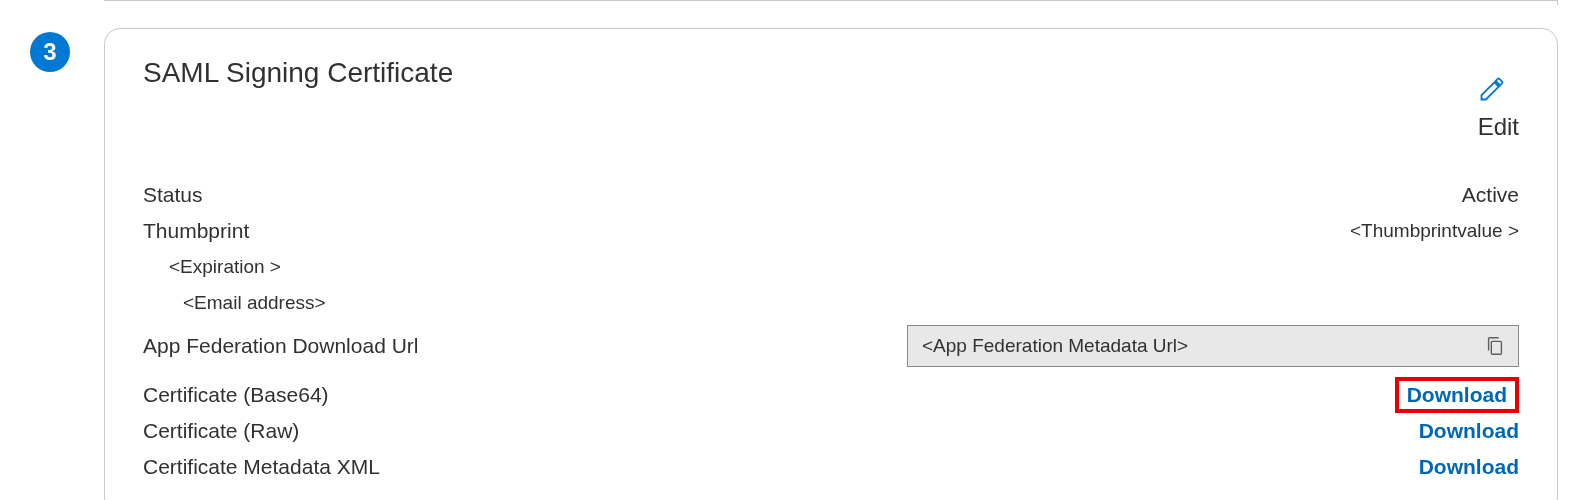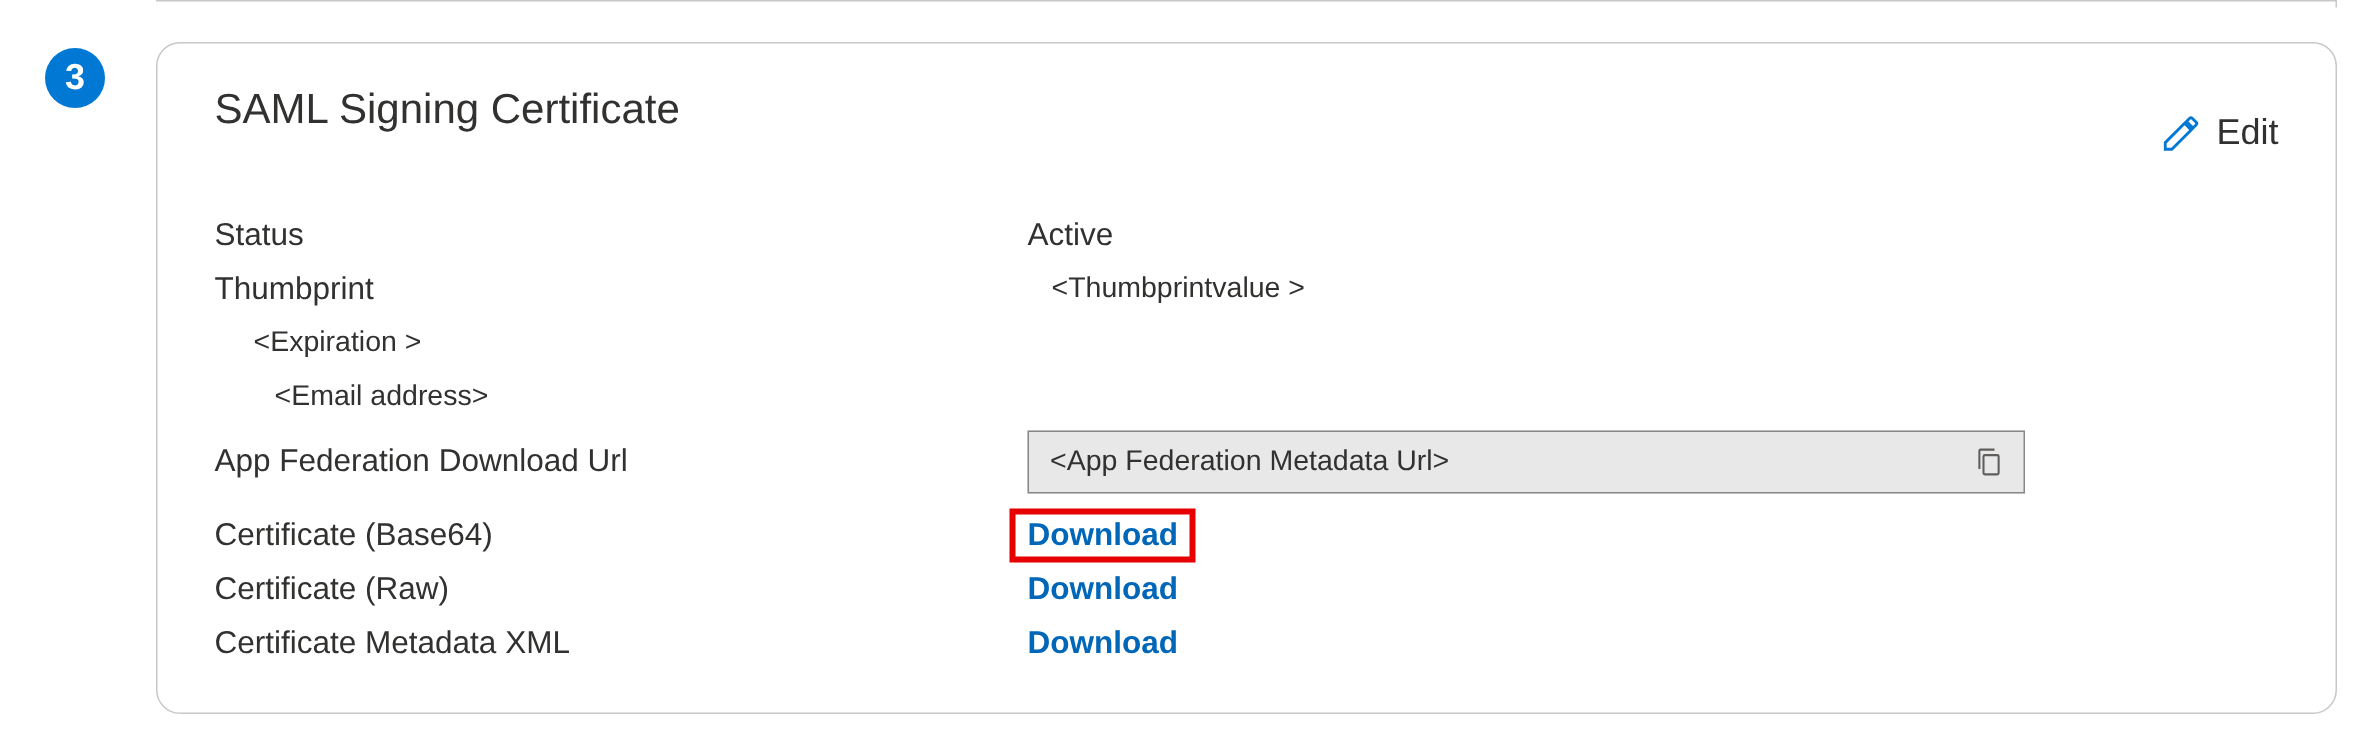--- a/index.html
+++ b/index.html
@@ -50,43 +50,45 @@
     }
     .edit-btn {
       display: flex;
       gap: 10px;
       background: none;
       border: none;
       cursor: pointer;
       font-size: 24px;
       color: #323130;
       padding-top: 18px;
+      flex-direction: column;
     }
     .edit-btn svg { stroke: #0078d4; fill: none; stroke-width: 1.6; }
     .row {
       display: flex;
       align-items: center;
       min-height: 36px;
+      justify-content: space-between;
     }
     .row .label {
       width: 542px;
       flex: 0 0 542px;
       color: #323130;
     }
     .row .value {
       color: #323130;
     }
     .row .value.placeholder {
       font-size: 19px;
       margin-left: 16px;
     }
     .url-field {
       display: flex;
       align-items: center;
-      width: 665px;
+      width: 612px;
       height: 42px;
       border: 1px solid #8a8886;
       background: #e8e8e8;
       padding: 0 10px 0 14px;
       font-size: 19px;
       color: #323130;
     }
     .url-field .url-text { flex: 1; }
     .copy-btn {
       background: none;

